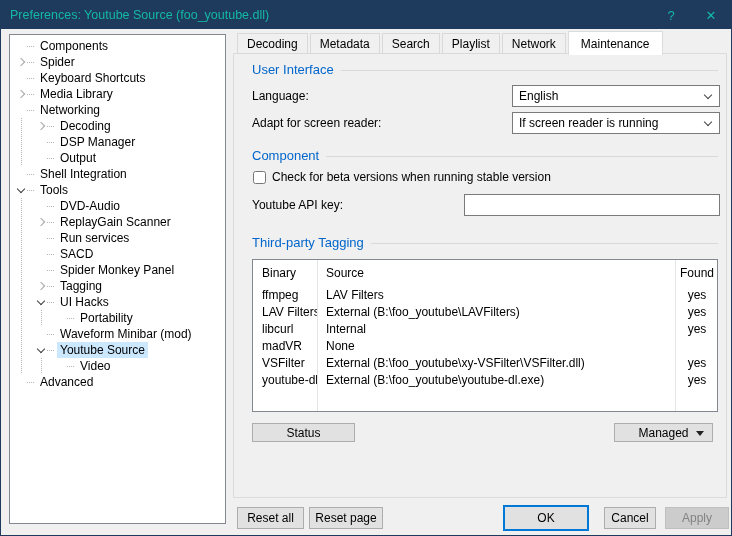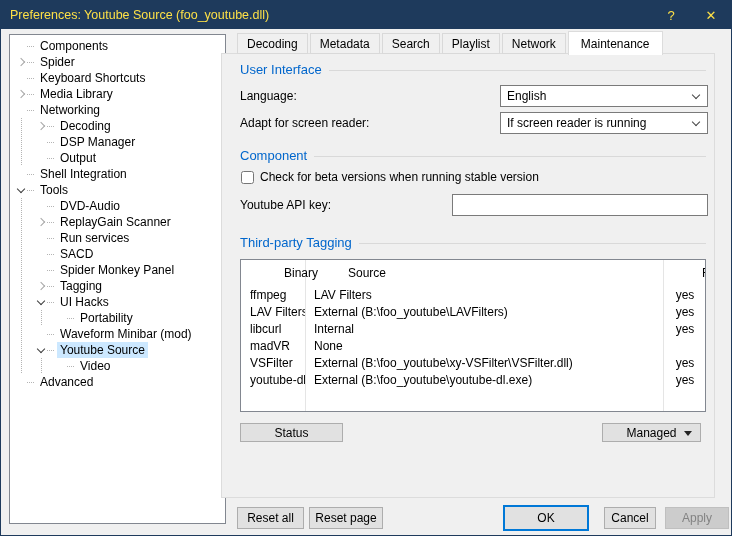--- a/index.html
+++ b/index.html
@@ -6,21 +6,21 @@
   html,body { background:#555; }
   body { font-family:"Liberation Sans", sans-serif; }
   #dialog {
     position:relative; width:732px; height:536px;
     background:#f0f0f0; border:1px solid #1e3a5c; overflow:hidden;
     font-size:12px; color:#000;
   }
   
   .titlebar {
     position:absolute; left:0; top:0; width:100%; height:28px;
-    background:#1e3a5c; color:#fde047; display:flex; align-items:center;
+    background:#1e3a5c; color:#14b8a6; display:flex; align-items:center;
   }
   .titlebar .ttl { padding-left:9px; font-size:12.5px; flex:1; white-space:nowrap; }
   .cap-btn { width:40px; height:28px; display:flex; align-items:center; justify-content:center; font-size:13px; }
   
   .treepanel {
     position:absolute; left:8px; top:33px; width:217px; height:490px;
     background:#fff; border:1px solid #828790; padding-top:3px; overflow:hidden;
   }
   .trow { display:flex; align-items:center; height:16px; white-space:nowrap;
           background-repeat:no-repeat; cursor:default; }
@@ -44,42 +44,42 @@
   .tdots { width:7px; height:0; border-top:1px dotted #b4b4b4; margin-right:3px; flex:none; }
   .tlabel { padding:1px 3px; }
   .trow.sel .tlabel { background:#cce8ff; }
   
   .tabstrip { position:absolute; left:236px; top:29px; height:24px; display:flex; align-items:flex-end; z-index:3; }
   .tab { height:21px; background:#f0f0f0; border:1px solid #d9d9d9; margin-right:2px;
          display:flex; align-items:center; padding:0 9px; cursor:default; }
   .tab.active { height:24px; background:#fff; border:1px solid #dcdcdc; border-bottom:none;
                 padding:0 12px; margin-bottom:-1px; }
   
-  .tabpage { position:absolute; left:220px; top:52px; width:494px; height:445px;
+  .tabpage { position:absolute; left:232px; top:52px; width:494px; height:445px;
              background:#f0f0f0; border:1px solid #dcdcdc; z-index:1; }
   .sechead { position:absolute; left:18px; right:8px; display:flex; }
   .sechead .stxt { color:#0066cc; font-size:13px; white-space:nowrap; }
   .sechead .sline { flex:1; height:1px; background:#d9d9d9; margin:8px 0 0 7px; }
   .flabel { position:absolute; left:18px; height:22px; line-height:22px; white-space:nowrap; }
   .combo { position:absolute; left:278px; width:208px; height:22px; background:#fff;
            border:1px solid #7a7a7a; line-height:20px; padding-left:6px; cursor:default; }
   .combo .cchev { position:absolute; right:8px; top:6px; width:6px; height:6px;
                   border-right:1px solid #444; border-bottom:1px solid #444; transform:rotate(45deg); }
   .txtinput { position:absolute; left:230px; width:256px; height:22px; background:#fff;
               border:1px solid #7a7a7a; font:inherit; padding:0 4px; }
   .cbrow { position:absolute; left:19px; display:flex; align-items:center; }
   .cbrow input { width:13px; height:13px; margin:0 6px 0 0; }
   
   .bintable { position:absolute; left:18px; top:205px; width:466px; height:153px;
               background:#fff; border:1px solid #828790; overflow:hidden;
               background-image:linear-gradient(#e5e5e5,#e5e5e5),linear-gradient(#e5e5e5,#e5e5e5);
               background-repeat:no-repeat; background-size:1px 100%,1px 100%;
               background-position:64px 0,422px 0; }
   .btr { display:flex; height:17px; align-items:center; }
-  .btr.head { height:26px;padding-left:34px; }
+  .btr.head { height:26px; }
   .btc { overflow:hidden; white-space:nowrap; }
   .btc.c0 { width:64px; padding-left:9px; flex:none; }
   .btc.c1 { width:358px; padding-left:9px; flex:none; }
   .btc.c2 { width:44px; text-align:center; flex:none; }
   
   .btn { background:#e1e1e1; border:1px solid #adadad; display:flex; align-items:center;
          justify-content:center; font-size:12px; cursor:default; }
   .statusbtn { position:absolute; left:18px; top:369px; width:103px; height:19px; }
   .managedbtn { position:absolute; left:380px; top:369px; width:99px; height:19px; }
   .managedbtn .tri { position:absolute; right:8px; top:7px; width:0; height:0;

